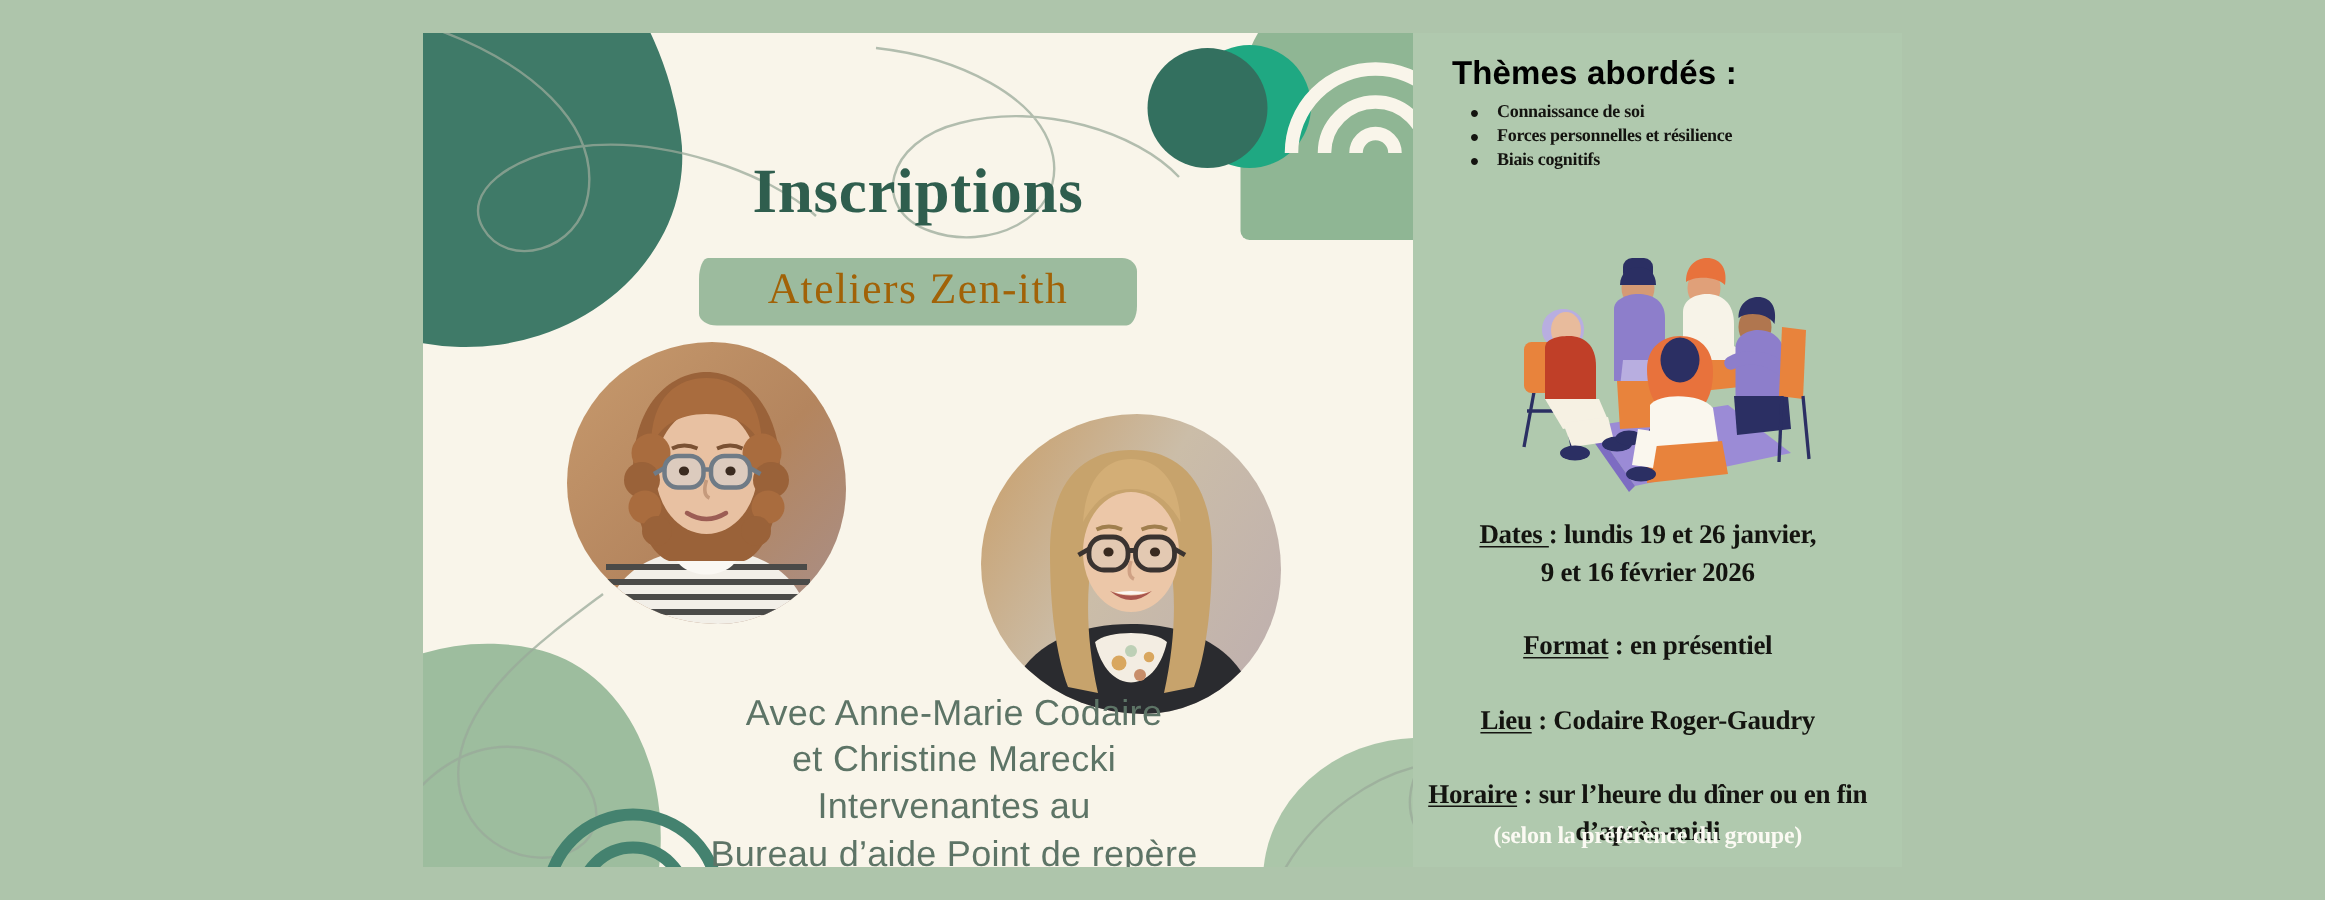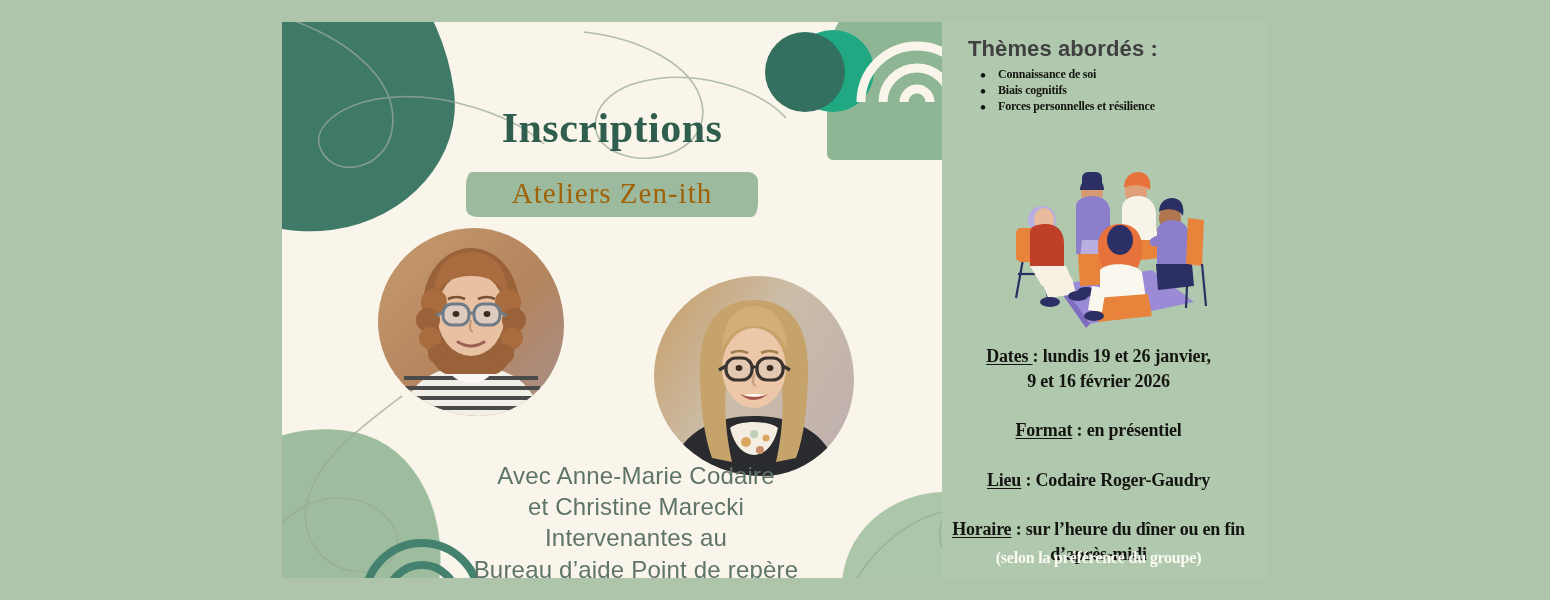--- a/index.html
+++ b/index.html
@@ -105,21 +105,21 @@
   .presenters div{white-space:nowrap;padding-left:48px;}
 
   
   .right-panel{
     position:relative;width:326px;height:556px;
     background:#b0c9ae;overflow:hidden;flex:none;
     padding:0;box-sizing:border-box;
   }
   .themes-heading{
     position:absolute;left:26px;top:14px;
-    font-size:22px;font-weight:bold;color:#404040;letter-spacing:.1px;
+    font-size:22px;font-weight:bold;color:#000000;letter-spacing:.1px;
   }
   .themes-list{
     position:absolute;left:38px;top:44px;right:6px;
     list-style:none;margin:0;padding:0;
   }
   .themes-list li{
     font-family:"Liberation Serif", serif;
     font-size:12px;color:#141410;line-height:1.34;
     position:relative;padding-left:18px;font-weight:bold;
     letter-spacing:-.2px;
@@ -308,22 +308,22 @@
 
       </div>
     </div>
 
     <div class="right-panel">
 
       <div class="themes-heading">Thèmes abordés :</div>
 
       <ul class="themes-list">
         <li>Connaissance de soi</li>
+        <li>Forces personnelles et résilience</li>
         <li>Biais cognitifs</li>
-        <li>Forces personnelles et résilience</li>
       </ul>
 
       <div class="illustration">
         <svg viewBox="0 0 210 170" preserveAspectRatio="xMidYMid meet">
 
           <polygon points="60,122 150,108 192,140 88,162" fill="#9b8bd6"></polygon>
           <polygon points="60,122 88,162 84,166 56,126" fill="#7d6cc2"></polygon>
 
           <g stroke="#2b2f63" stroke-width="2.2" fill="none">
             <path d="M 22 92 L 14 136"></path>

